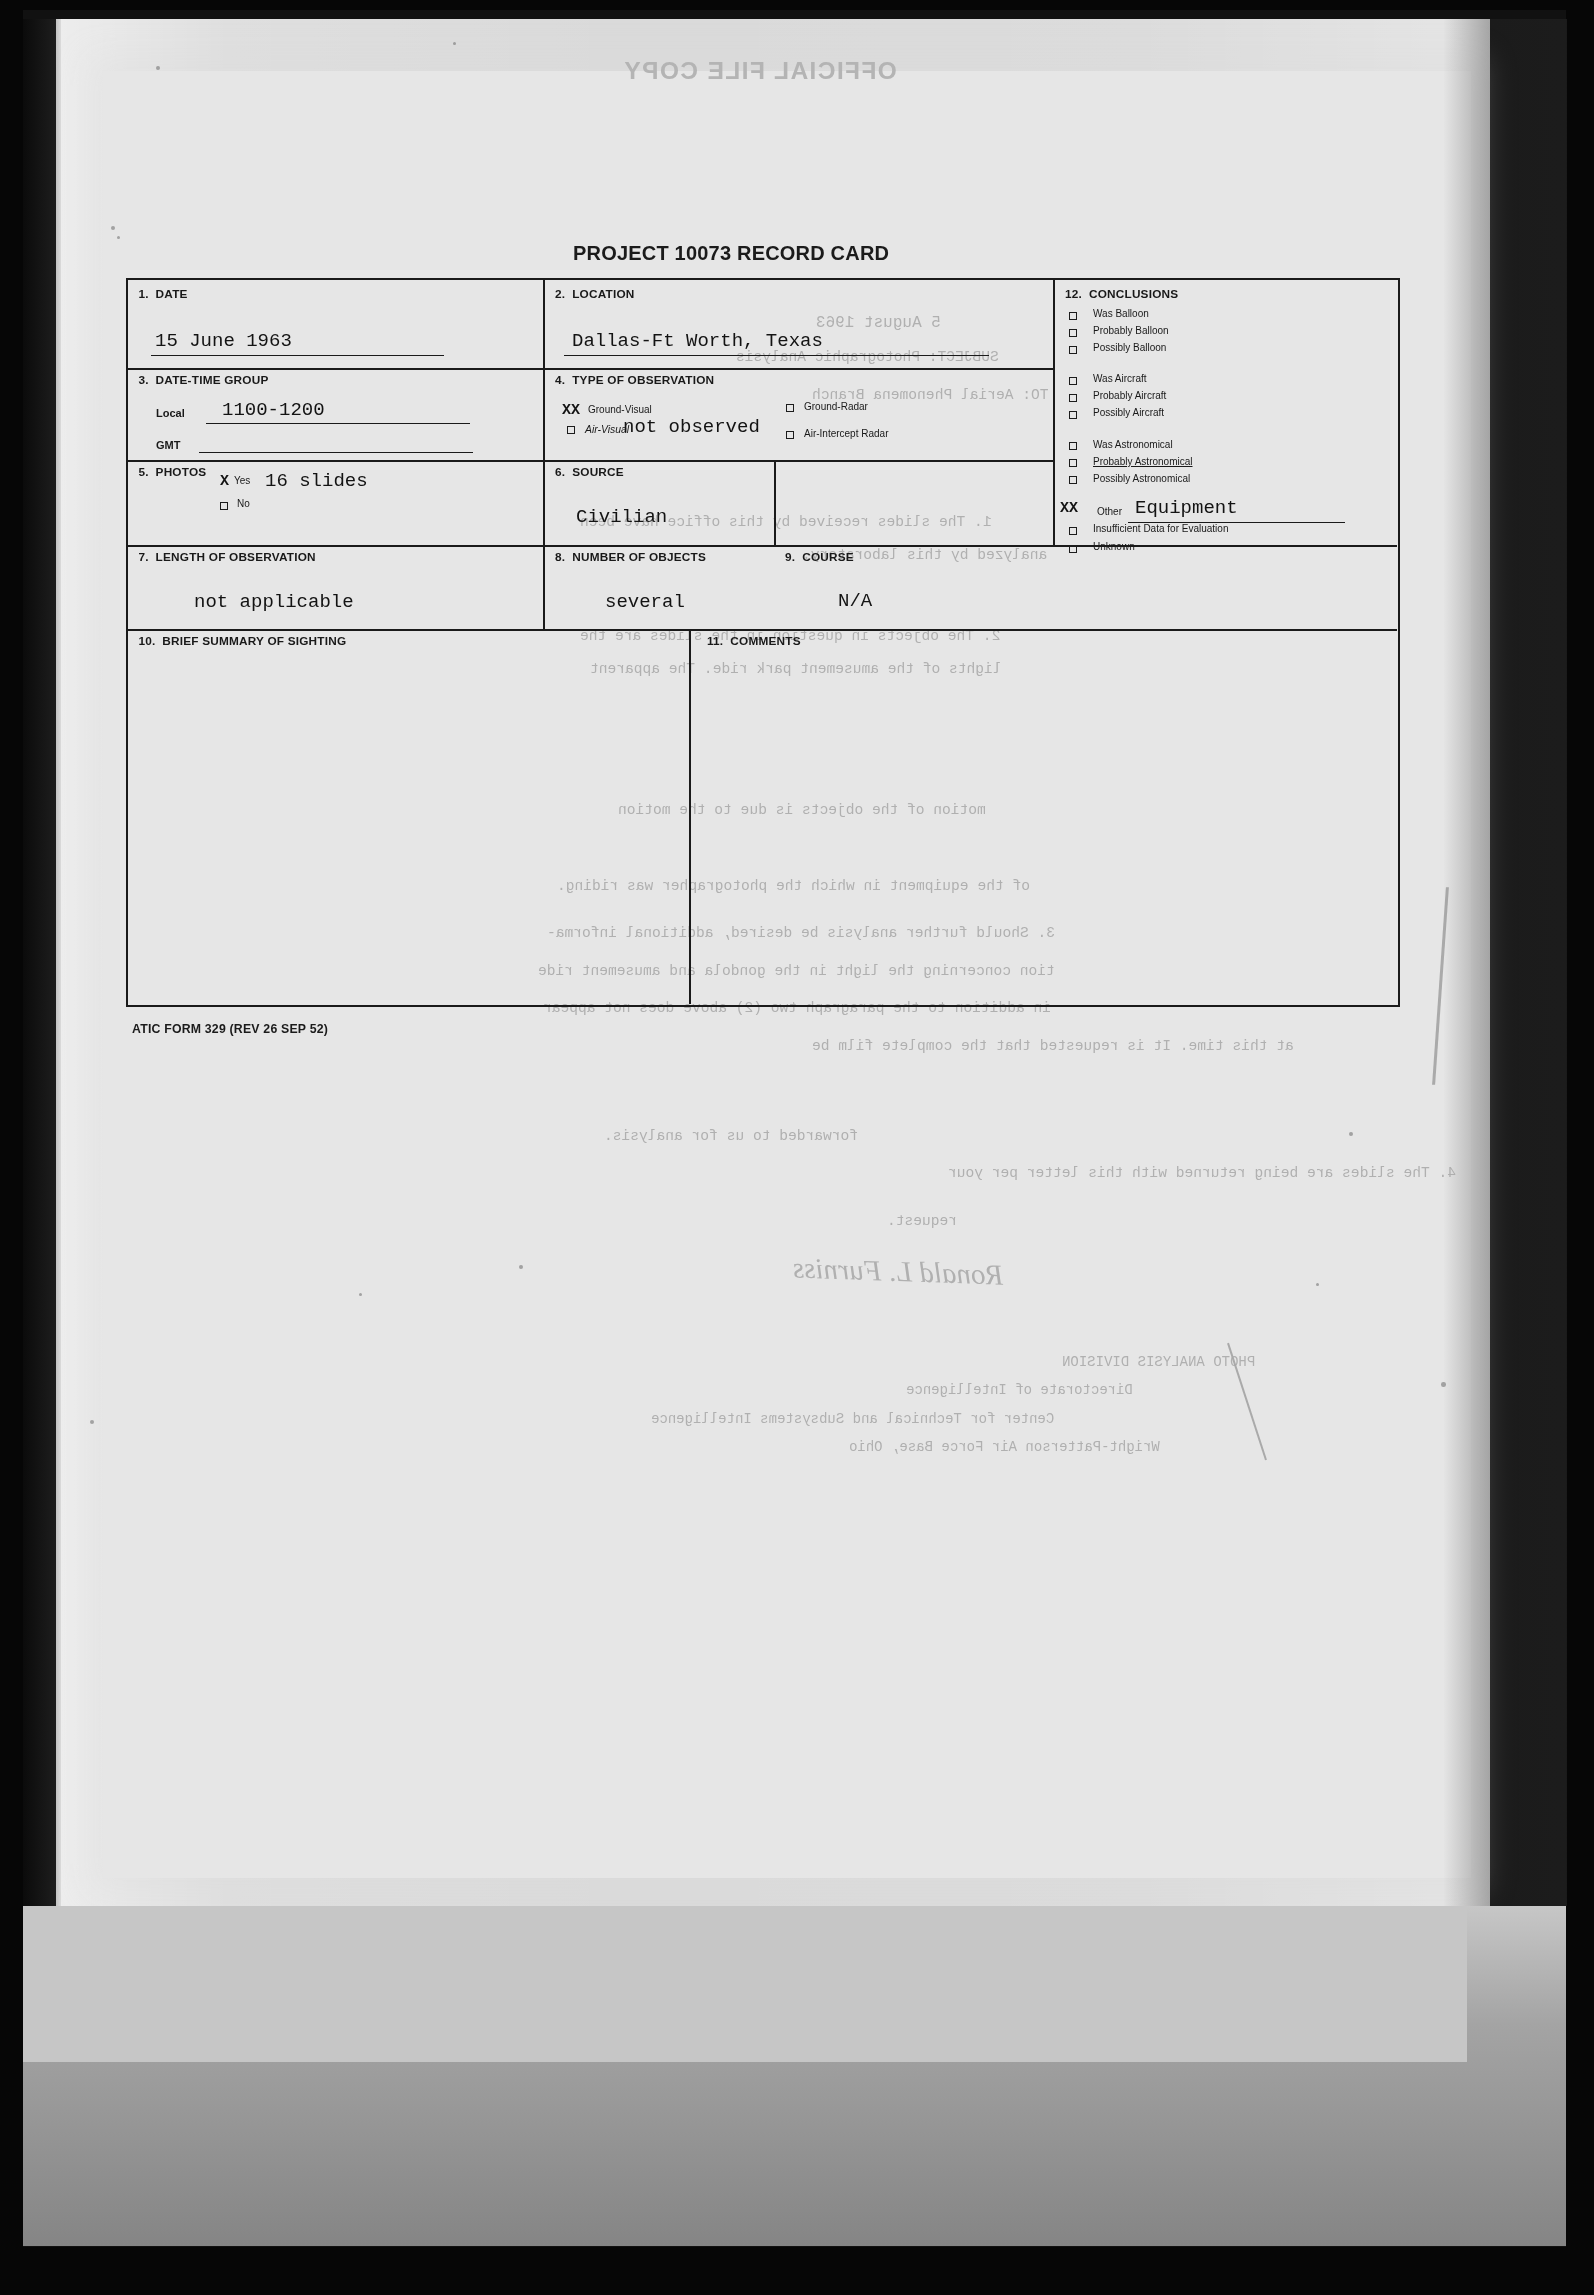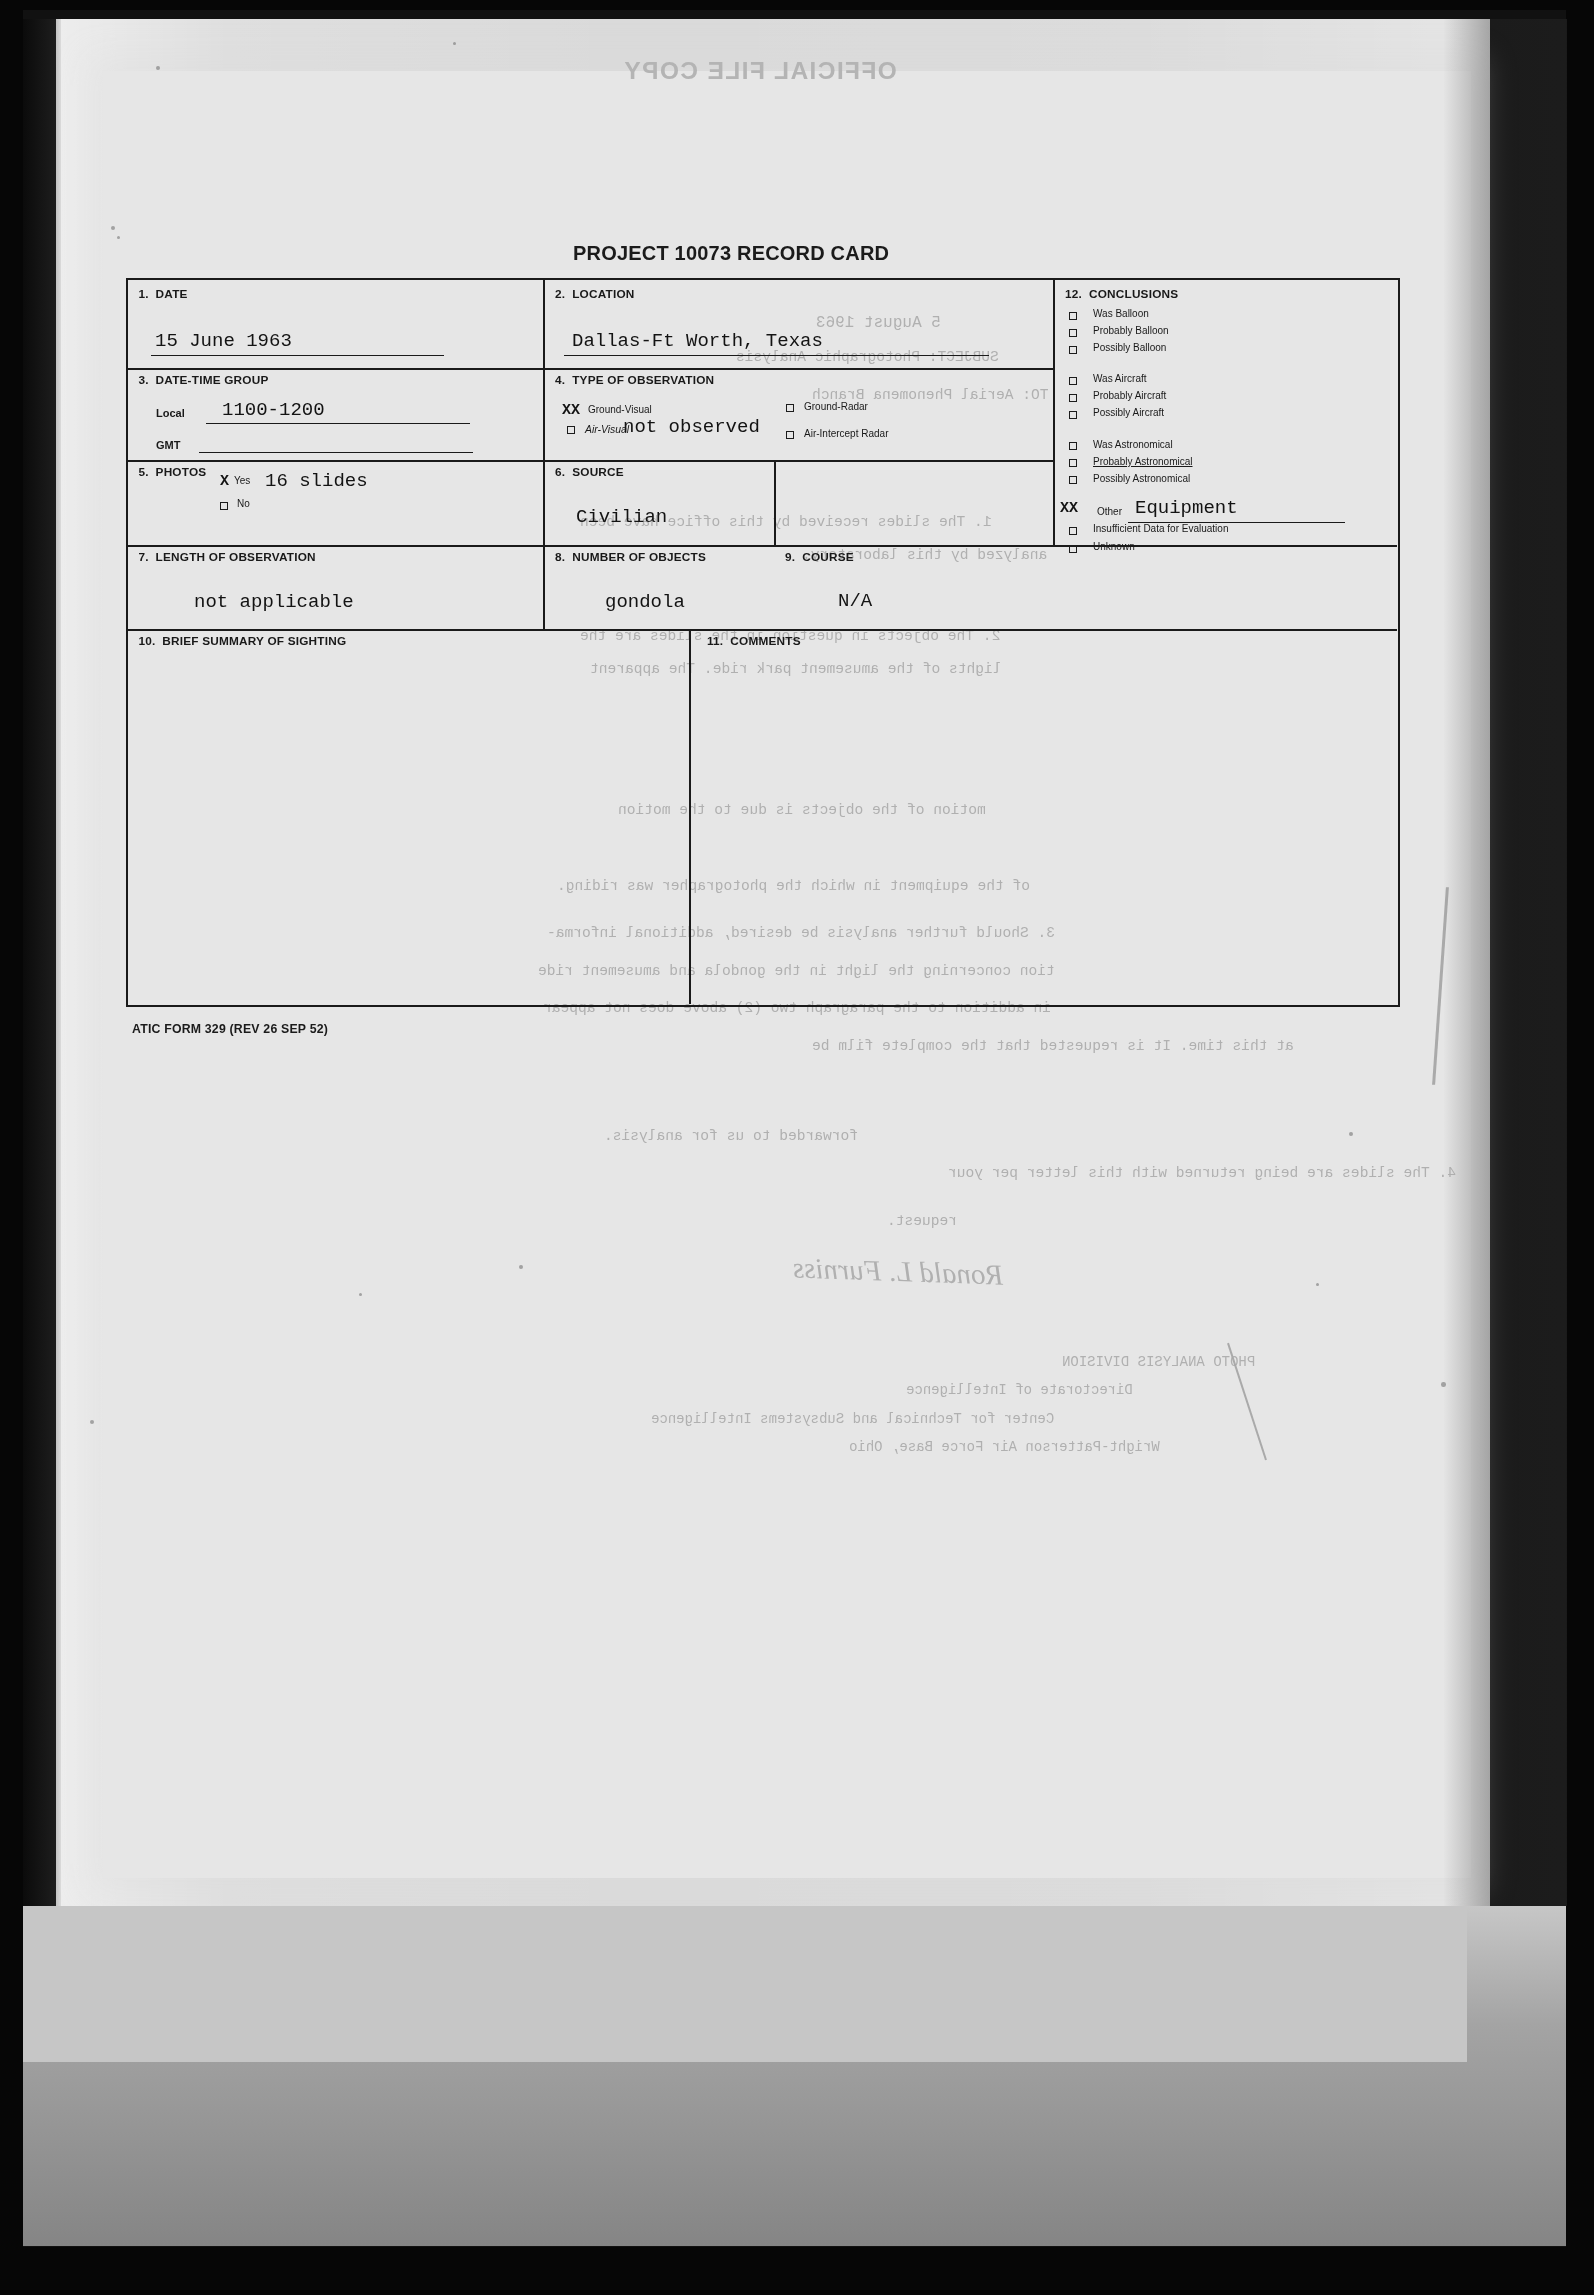--- a/index.html
+++ b/index.html
@@ -314,21 +314,21 @@
   <div class="chk" style="left:92px;top:222px;"></div>
   <div class="opt" style="left:109px;top:218px;">No</div>
 
   <div class="fld-label" style="left:427px;top:185px;">6.  SOURCE</div>
   <div class="typed" style="left:448px;top:226px;">Civilian</div>
 
   <div class="fld-label" style="left:10.4px;top:270px;">7.  LENGTH OF OBSERVATION</div>
   <div class="typed" style="left:66px;top:311px;">not applicable</div>
 
   <div class="fld-label" style="left:427px;top:270px;">8.  NUMBER OF OBJECTS</div>
-  <div class="typed" style="left:477px;top:311px;">gondola</div>
+  <div class="typed" style="left:477px;top:311px;">several</div>
 
   <div class="fld-label" style="left:657px;top:270px;">9.  COURSE</div>
   <div class="typed" style="left:710px;top:310px;">N/A</div>
 
   <div class="fld-label" style="left:10.4px;top:354px;">10.  BRIEF SUMMARY OF SIGHTING</div>
 
   <div class="fld-label" style="left:573px;top:354px;margin-left:6px;">11.  COMMENTS</div>
 
   <div class="fld-label" style="left:937px;top:6.6px;">12.  CONCLUSIONS</div>
 

